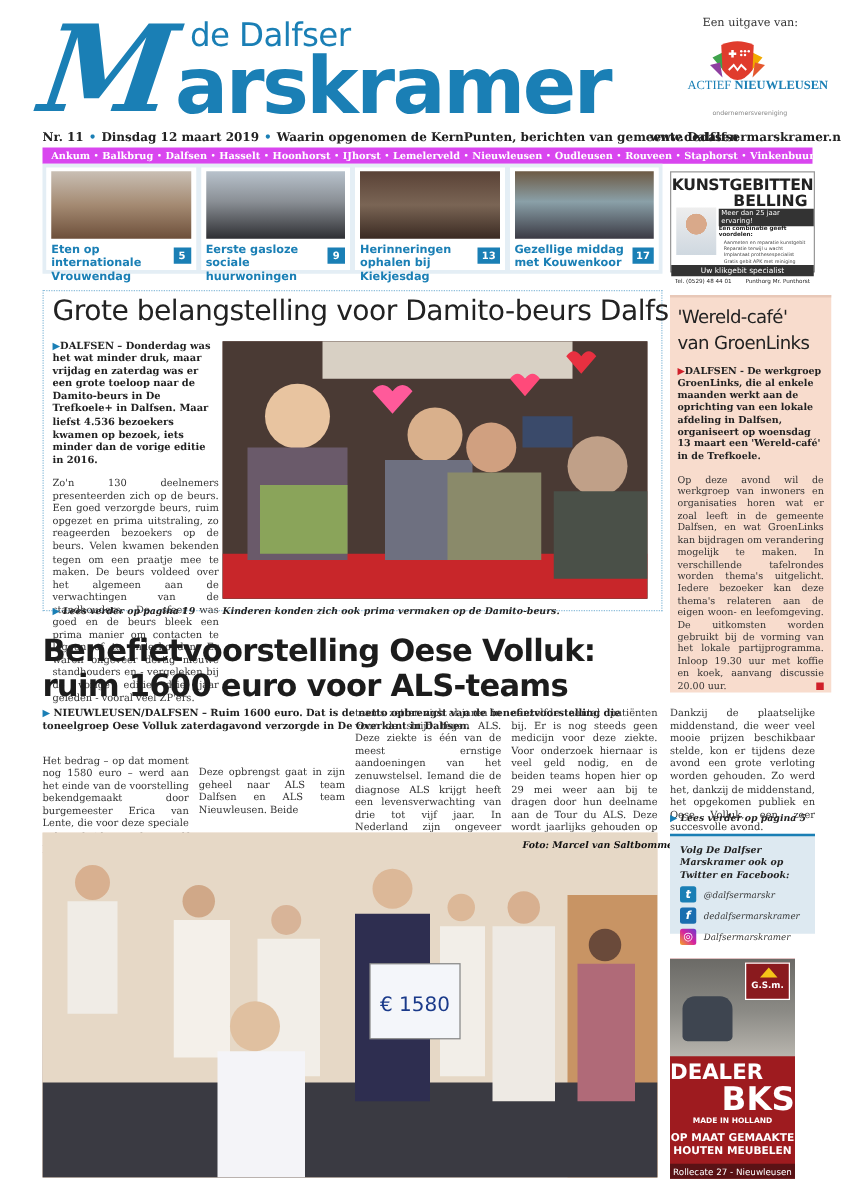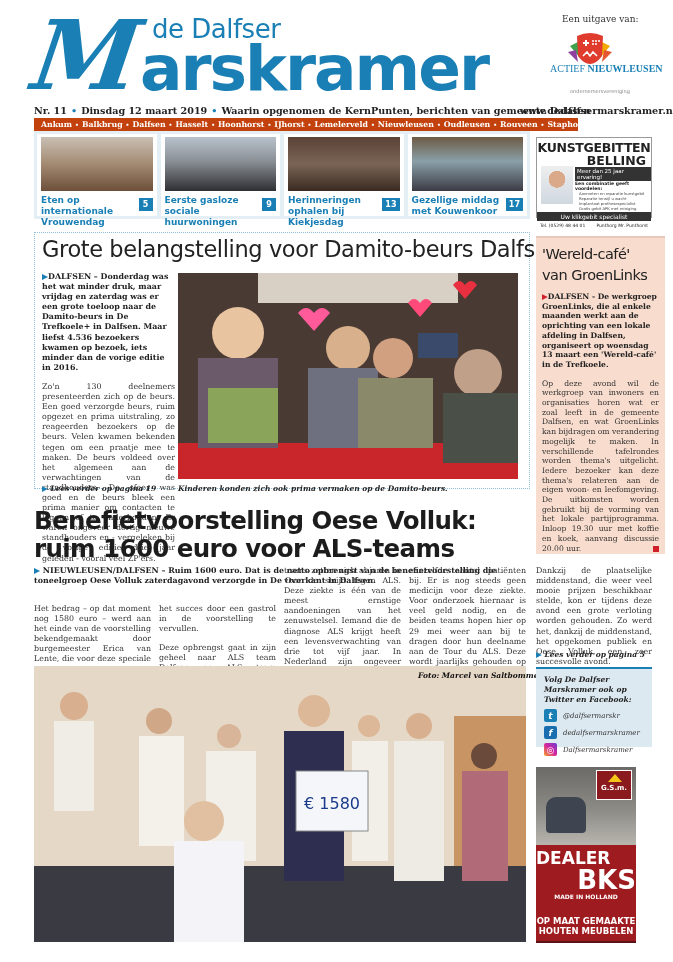--- a/index.html
+++ b/index.html
@@ -9,21 +9,21 @@
 #mast-m{left:34px;top:8px;font-family:"DejaVu Serif",serif;font-style:italic;font-weight:bold;font-size:96px;color:#1a7fb5;line-height:96px;letter-spacing:-4px;transform:skewX(-8deg)}
 #mast-de{left:152px;top:14px;font-family:"DejaVu Sans",sans-serif;font-weight:normal;font-size:26px;color:#1a7fb5;letter-spacing:-0.5px}
 #mast-main{left:140px;top:36px;font-family:"DejaVu Sans",sans-serif;font-weight:bold;font-size:63px;color:#1a7fb5;letter-spacing:-2px;line-height:66px}
 #uitgave{left:562px;top:14px;font-size:9px;color:#333}
 #logo-shield{left:568px;top:32px;width:44px;height:40px}
 #logo-name{left:550px;top:63px;font-family:Liberation Serif, serif;font-size:10px;color:#1a7fb5;white-space:nowrap}
 #logo-sub{left:570px;top:88px;font-family:"DejaVu Sans",sans-serif;font-size:5px;color:#888}
 #info-line{left:34px;top:105px;font-size:9.6px;font-weight:bold;color:#222;white-space:nowrap}
 #info-line .dot{color:#1a7fb5;margin:0 4px}
 #website{left:520px;top:105px;font-size:9.6px;font-weight:bold;color:#222}
-#villages{left:34px;top:118px;width:544px;height:13px;background:#c2410c;color:#fff;font-size:7.8px;font-weight:bold;display:flex;align-items:center;padding-left:7px;white-space:nowrap}
+#villages{left:34px;top:118px;width:616px;height:13px;background:#d946ef;color:#fff;font-size:7.8px;font-weight:bold;display:flex;align-items:center;padding-left:7px;white-space:nowrap}
 #villages span.v{margin-right:3px}
 #villages span.s{margin-right:3px;font-size:6px}
 
 #teaser-strip{left:34px;top:131px;width:496px;height:88px;background:#e4eef5;display:flex;gap:4px;padding:3px 3px}
 .teaser{flex:1;background:#fff;position:relative;padding:3px 4px}
 .teaser .pic{height:54px;width:100%}
 .teaser .ttl{font-family:"DejaVu Sans",sans-serif;font-weight:bold;font-size:9px;color:#1a7fb5;margin-top:4px;line-height:11px;width:95px}
 .teaser .pg{position:absolute;right:4px;bottom:5px;background:#1a7fb5;color:#fff;font-family:"DejaVu Sans",sans-serif;font-weight:bold;font-size:8px;padding:2px 3px;min-width:14px;text-align:center}
 
 #ad1{left:536px;top:137px;width:116px;height:81px;border:1px solid #999;background:#fff;font-family:"DejaVu Sans",sans-serif}
@@ -68,21 +68,21 @@
 .soc .ic{width:13px;height:13px;border-radius:2px;margin-right:6px;color:#fff;font-family:"DejaVu Sans",sans-serif;font-size:9px;font-weight:bold;display:flex;align-items:center;justify-content:center}
 
 #ad2{left:536px;top:767px;width:100px;height:176px;background:#9e1b1f;overflow:hidden;font-family:"DejaVu Sans",sans-serif}
 #ad2 .room{height:78px;background:linear-gradient(180deg,#6b6a66 0%,#8c8b86 55%,#b8b5ae 100%);position:relative}
 #ad2 .chair{position:absolute;left:10px;top:30px;width:40px;height:36px;background:#3e4550;border-radius:10px 10px 4px 4px}
 #ad2 .gsm{position:absolute;right:4px;top:3px;width:36px;height:30px;background:#8a1a1e;border:1px solid #fff;color:#fff;font-size:7px;font-weight:bold;text-align:center;padding-top:13px}
 #ad2 .gsm:before{content:"";position:absolute;left:11px;top:3px;border-left:7px solid transparent;border-right:7px solid transparent;border-bottom:8px solid #f5c518}
 #ad2 .d1{color:#fff;font-size:17px;font-weight:bold;margin-top:4px;line-height:18px}
 #ad2 .d2{color:#fff;font-size:26px;font-weight:bold;text-align:right;line-height:26px}
 #ad2 .d3{color:#fff;font-size:6px;font-weight:bold;text-align:center}
-#ad2 .d4{color:#fff;font-size:8.5px;font-weight:bold;text-align:center;margin-top:16px;line-height:10px}
+#ad2 .d4{color:#fff;font-size:8.5px;font-weight:bold;text-align:center;margin-top:6px;line-height:10px}
 #ad2 .d5{background:#5a1215;color:#fff;font-size:7px;text-align:center;margin-top:5px;padding:3px 0}
 </style>
 </head>
 <body>
 
 <div class="abs" id="mast-m">M</div>
 <div class="abs" id="mast-de">de Dalfser</div>
 <div class="abs" id="mast-main">arskramer</div>
 
 <div class="abs" id="uitgave">Een uitgave van:</div>
@@ -211,21 +211,20 @@
 </div>
 
 <h1 class="abs" id="art2-title">
   <span>Benefietvoorstelling Oese Volluk:</span><br>
   <span>ruim 1600 euro voor ALS-teams</span>
 </h1>
 <p class="abs lead" id="art2-lead"><span class="arrow">▶</span> <span>NIEUWLEUSEN/DALFSEN</span><span> – Ruim 1600 euro. Dat is de netto opbrengst van de benefietvoorstelling die toneelgroep Oese Volluk zaterdagavond verzorgde in De Overkant in Dalfsen.</span></p>
 <div class="abs cols" id="art2-cols">
   <div class="col body">Het bedrag – op dat moment nog 1580 euro – werd aan het einde van de voorstelling bekendgemaakt door burgemeester Erica van Lente, die voor deze speciale gelegenheid ook zelf bijdroeg aan</div>
   <div class="col">
-      <p class="body">het succes door een gastrol in de voorstelling te vervullen.</p>
       <p class="body" style="margin-top:9px">Deze opbrengst gaat in zijn geheel naar ALS team Dalfsen en ALS team Nieuwleusen. Beide</p>
     </div>
   <div class="col body" style="margin-top:-38px">teams zetten zich al jaren in voor de strijd tegen ALS. Deze ziekte is één van de meest ernstige aandoeningen van het zenuwstelsel. Iemand die de diagnose ALS krijgt heeft een levensverwachting van drie tot vijf jaar. In Nederland zijn ongeveer 1500 patiënten. Ieder jaar overlijden er zo'n 500 mensen en er komt jaarlijks ook</div>
   <div class="col body" style="margin-top:-38px">eenzelfde aantal patiënten bij. Er is nog steeds geen medicijn voor deze ziekte. Voor onderzoek hiernaar is veel geld nodig, en de beiden teams hopen hier op 29 mei weer aan bij te dragen door hun deelname aan de Tour du ALS. Deze wordt jaarlijks gehouden op de Mount Ventoux in zuid-Frankrijk.</div>
 </div>
 <div class="abs body" id="art2-c5">Dankzij de plaatselijke middenstand, die weer veel mooie prijzen beschikbaar stelde, kon er tijdens deze avond een grote verloting worden gehouden. Zo werd het, dankzij de middenstand, het opgekomen publiek en Oese Volluk, een zeer succesvolle avond.</div>
 <div class="abs" id="art2-more"><span class="arrow">▶</span> <span>Lees verder op pagina 5</span></div>
 
 <svg class="abs" id="art2-photo" viewBox="0 0 492 276" preserveAspectRatio="none">
   <rect width="492" height="276" fill="#e6d8c6"></rect>

